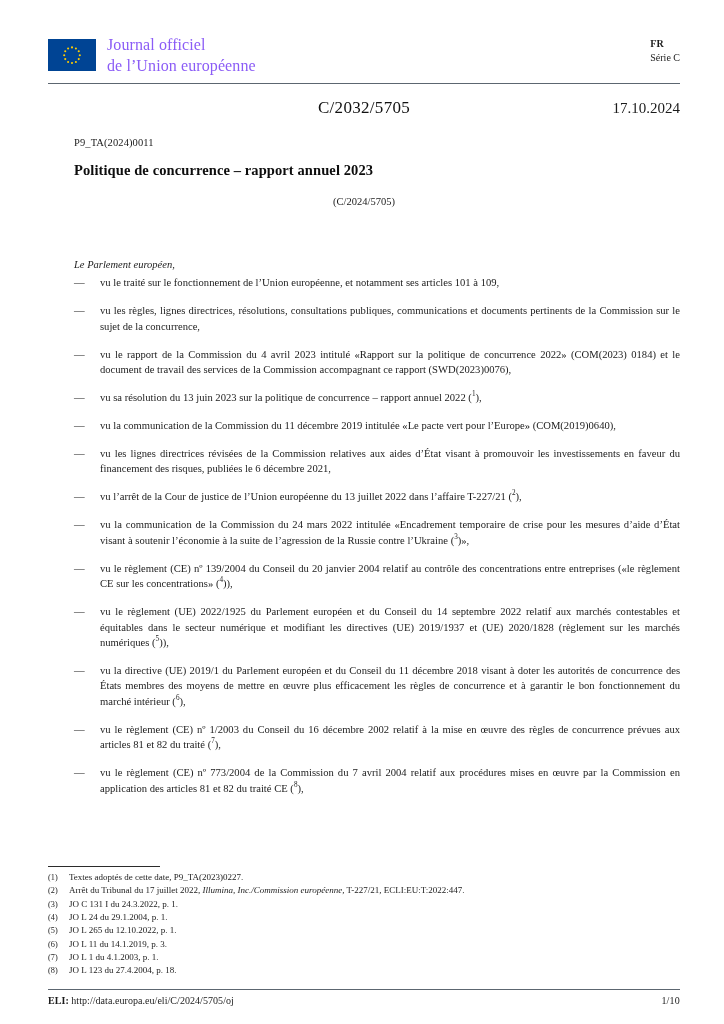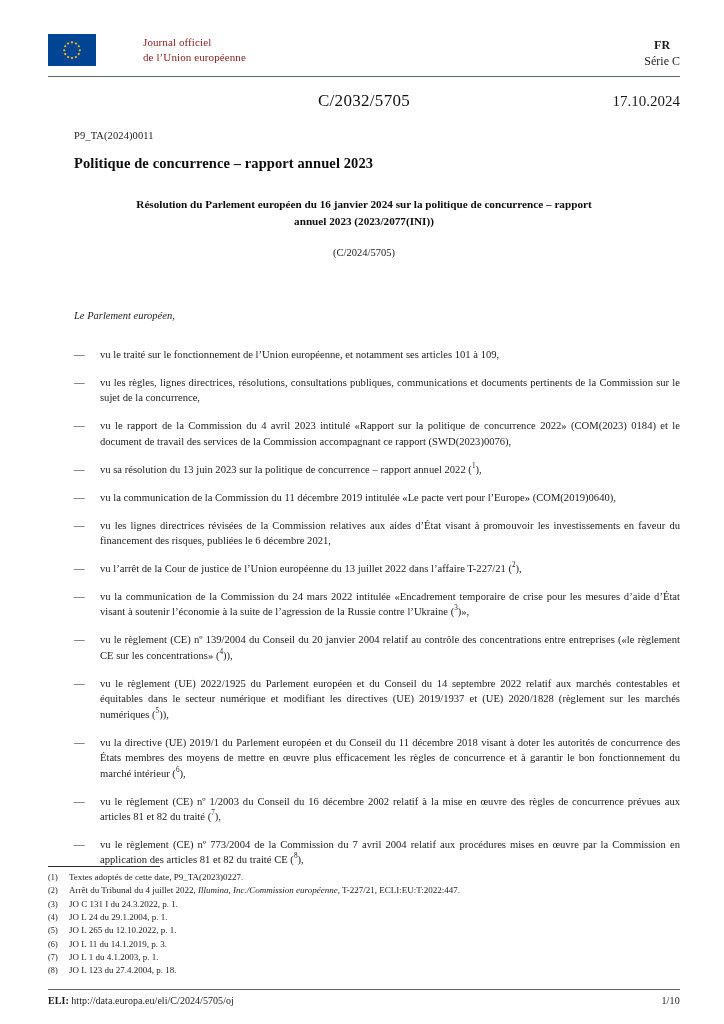--- a/index.html
+++ b/index.html
@@ -42,30 +42,29 @@
   .eu-flag {
     width: 48px;
     height: 32px;
     background: #004494;
     position: relative;
     flex: 0 0 auto;
   }
   .eu-flag svg { display: block; width: 48px; height: 32px; }
   .journal-title {
     font-family: "Liberation Serif", "DejaVu Serif", serif;
-    font-size: 11px;
+    font-size: 16px;
     line-height: 1.32;
-    color: #7f1d1d;
+    color: #8b5cf6;
     letter-spacing: 0.1px;
-    margin-left: 36px;
   }
   .journal-title div { white-space: nowrap; }
   .masthead-right {
-    text-align: center;
-    font-size: 12px;
+    text-align: left;
+    font-size: 10px;
     line-height: 1.35;
     color: #1b1b1b;
     padding-top: 3px;
   }
   .masthead-right .lang {
     font-weight: bold;
     letter-spacing: 0.2px;
   }
   .rule-top {
     border: 0;
@@ -134,21 +133,21 @@
 
   
   .body-block {
     margin-top: 52px;
     padding-left: 26px;
   }
   .preamble {
     font-style: italic;
     font-size: 10.5px;
     color: #1b1b1b;
-    margin-bottom: 26px;
+    margin-bottom: 5px;
     padding-left: 0;
   }
   .recital {
     display: flex;
     align-items: flex-start;
     margin-bottom: 12.5px;
     font-size: 10.6px;
     line-height: 1.46;
   }
   .recital .dash {
@@ -265,24 +264,20 @@
     <hr class="rule-top">
 
     <div class="docid-row">
       <div class="docid">C/2032/5705</div>
       <div class="docdate">17.10.2024</div>
     </div>
 
     <div class="ta-ref">P9_TA(2024)0011</div>
     <div class="doc-title">Politique de concurrence – rapport annuel 2023</div>
 
-    <div class="subtitle">
-      <span>Résolution du Parlement européen du 16 janvier 2024 sur la politique de concurrence – rapport</span>
-      <span class="second-line">annuel 2023 (2023/2077(INI))</span>
-    </div>
 
     <div class="procedure-ref">(C/2024/5705)</div>
 
     <div class="body-block">
       <div class="preamble">Le Parlement européen,</div>
       <div id="recitals">
           <div class="recital">
             <span class="dash">—</span>
             <span class="txt">vu le traité sur le fonctionnement de l’Union européenne, et notamment ses articles 101 à 109,</span>
           </div>
@@ -340,21 +335,21 @@
 
   <div class="footnotes">
     <hr class="fn-rule">
     <div id="footnote-list">
         <div class="fn-item">
           <span class="fn-num"><sup>(1)</sup></span>
           <span class="fn-txt">Textes adoptés de cette date, P9_TA(2023)0227.</span>
         </div>
         <div class="fn-item">
           <span class="fn-num"><sup>(2)</sup></span>
-          <span class="fn-txt"><span>Arrêt du Tribunal du 4 juillet 2022, </span><span class="it">Illumina, Inc./Commission européenne</span><span>, T-227/21, ECLI:EU:T:2022:447.</span></span>
+          <span class="fn-txt"><span>Arrêt du Tribunal du 17 juillet 2022, </span><span class="it">Illumina, Inc./Commission européenne</span><span>, T-227/21, ECLI:EU:T:2022:447.</span></span>
         </div>
         <div class="fn-item">
           <span class="fn-num"><sup>(3)</sup></span>
           <span class="fn-txt">JO C 131 I du 24.3.2022, p. 1.</span>
         </div>
         <div class="fn-item">
           <span class="fn-num"><sup>(4)</sup></span>
           <span class="fn-txt">JO L 24 du 29.1.2004, p. 1.</span>
         </div>
         <div class="fn-item">

